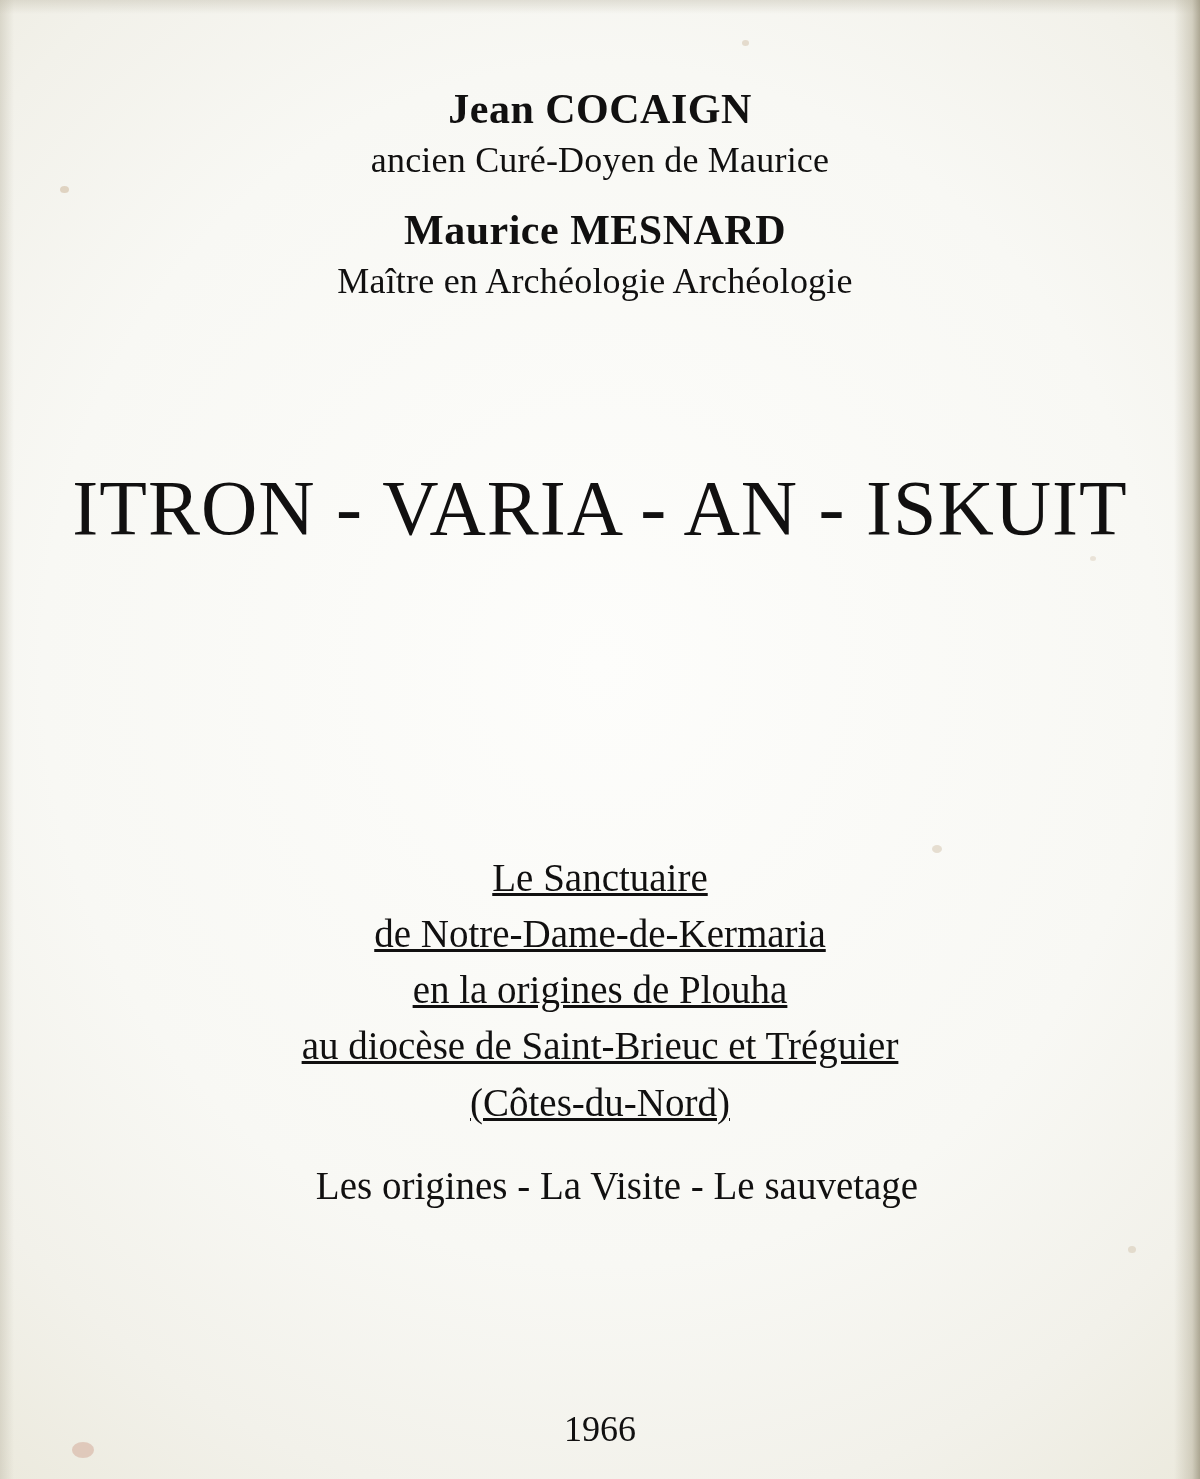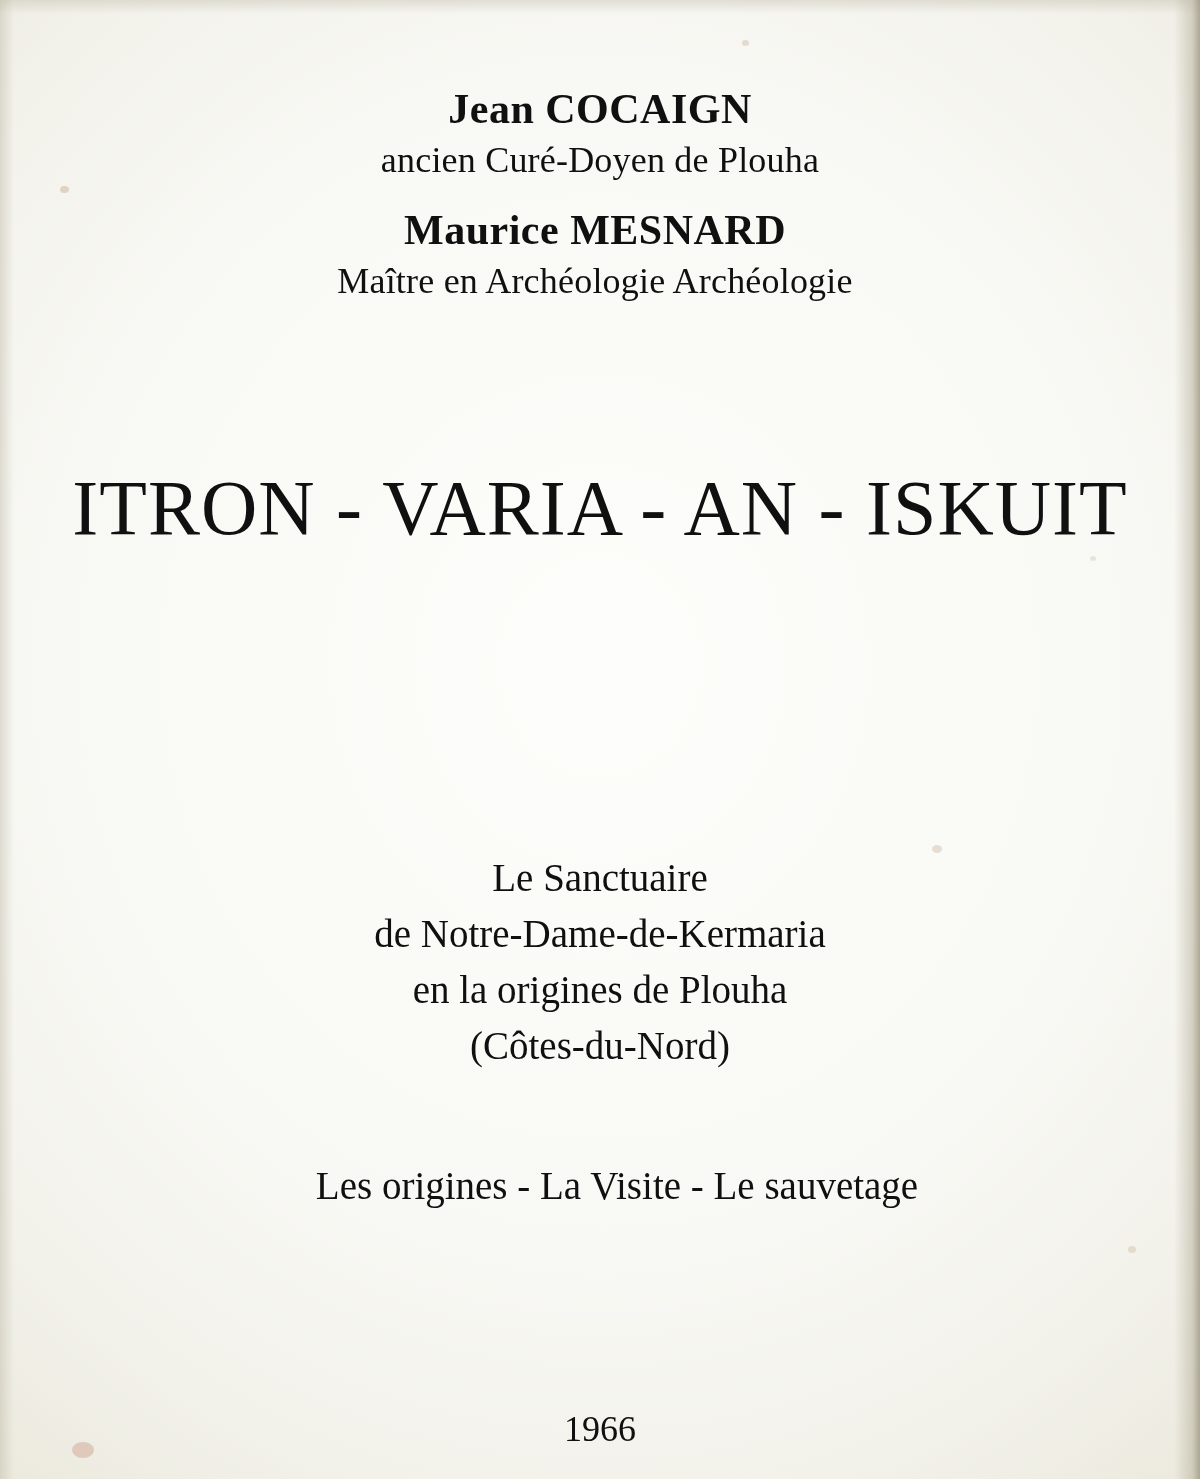--- a/index.html
+++ b/index.html
@@ -84,20 +84,21 @@
   .subtitle-block {
     position: absolute;
     top: 850px;
     left: 0;
     right: 0;
     font-size: 39px;
     line-height: 1.44;
   }
   .subtitle-block .line {
     display: block;
+    text-decoration: underline;
   }
 
   .tagline {
     position: absolute;
     top: 1163px;
     left: 0;
     right: 8px;
     font-size: 39px;
     padding-left: 42px;
   }
@@ -152,34 +153,35 @@
   <div class="speck" style="left:742px; top:40px; width:7px; height:6px; background:rgba(186,156,118,0.30);"></div>
   <div class="speck" style="left:932px; top:845px; width:10px; height:8px; background:rgba(180,150,112,0.28);"></div>
   <div class="speck" style="left:72px; top:1442px; width:22px; height:16px; background:rgba(190,120,95,0.30);"></div>
   <div class="speck" style="left:1128px; top:1246px; width:8px; height:7px; background:rgba(180,150,112,0.25);"></div>
   <div class="speck" style="left:1090px; top:556px; width:6px; height:5px; background:rgba(180,150,112,0.22);"></div>
 
   <div class="content">
 
     <div class="authors-block-1">
       <div class="author-name">Jean  COCAIGN</div>
-      <div class="author-role">ancien Curé-Doyen de Plouha</div>
+      <div class="author-role">ancien Curé-Doyen de Maurice</div>
     </div>
 
     <div class="authors-block-2">
       <div class="author-name">Maurice  MESNARD</div>
       <div class="author-role">Maître en Archéologie Archéologie</div>
     </div>
 
     <div class="main-title">ITRON - VARIA - AN - ISKUIT</div>
 
     <div class="subtitle-block">
       <span class="line">Le Sanctuaire</span>
       <span class="line">de Notre-Dame-de-Kermaria</span>
       <span class="line">en la origines de Plouha</span>
+      <span class="line">au diocèse de Saint-Brieuc et Tréguier</span>
       <span class="line">(Côtes-du-Nord)</span>
     </div>
 
     <div class="tagline">Les origines - La Visite - Le sauvetage</div>
 
     <div class="year">1966</div>
 
   </div>
 </div>
 

